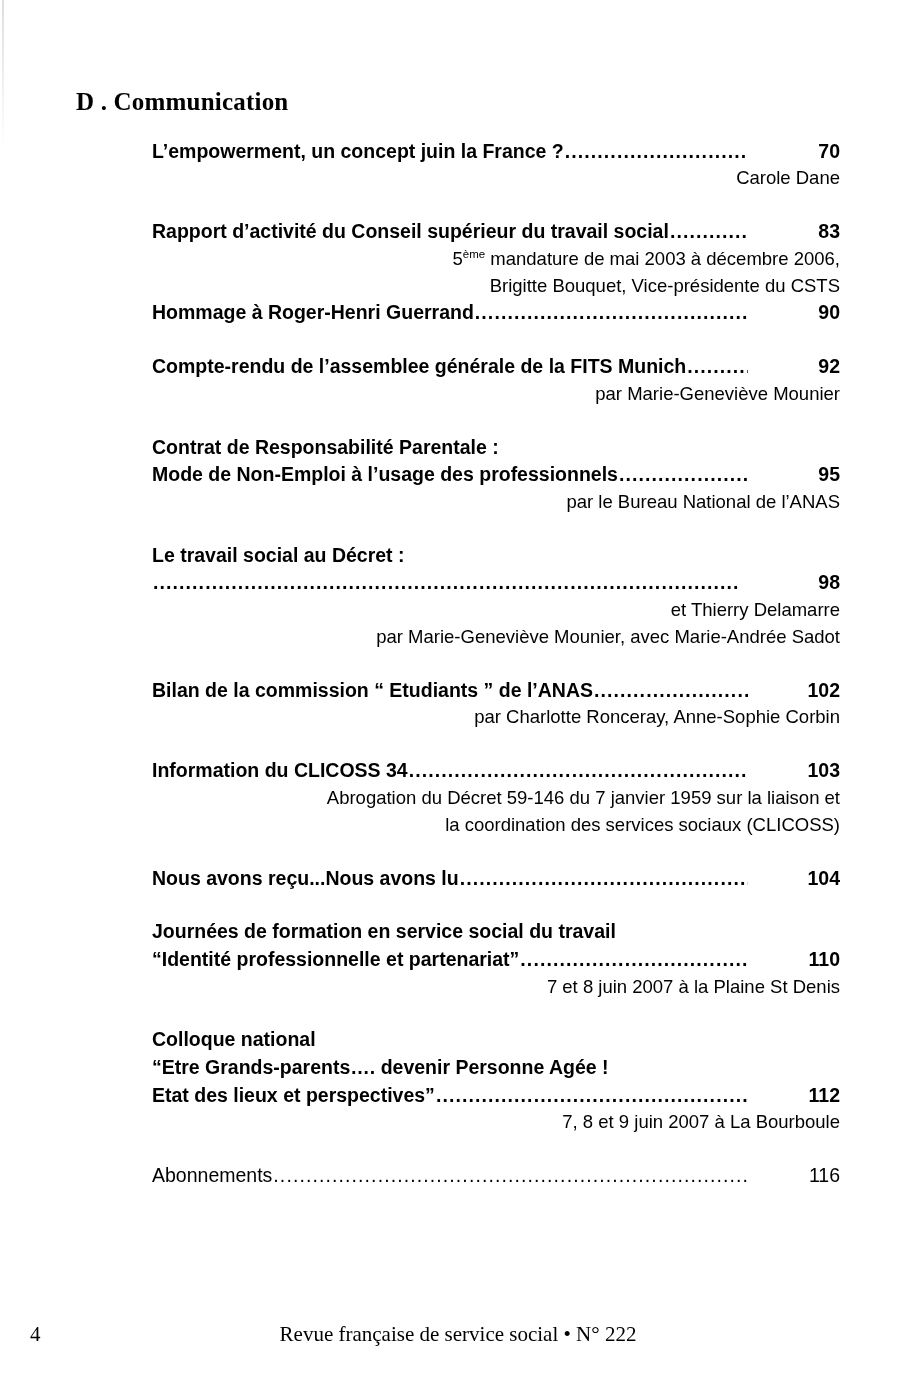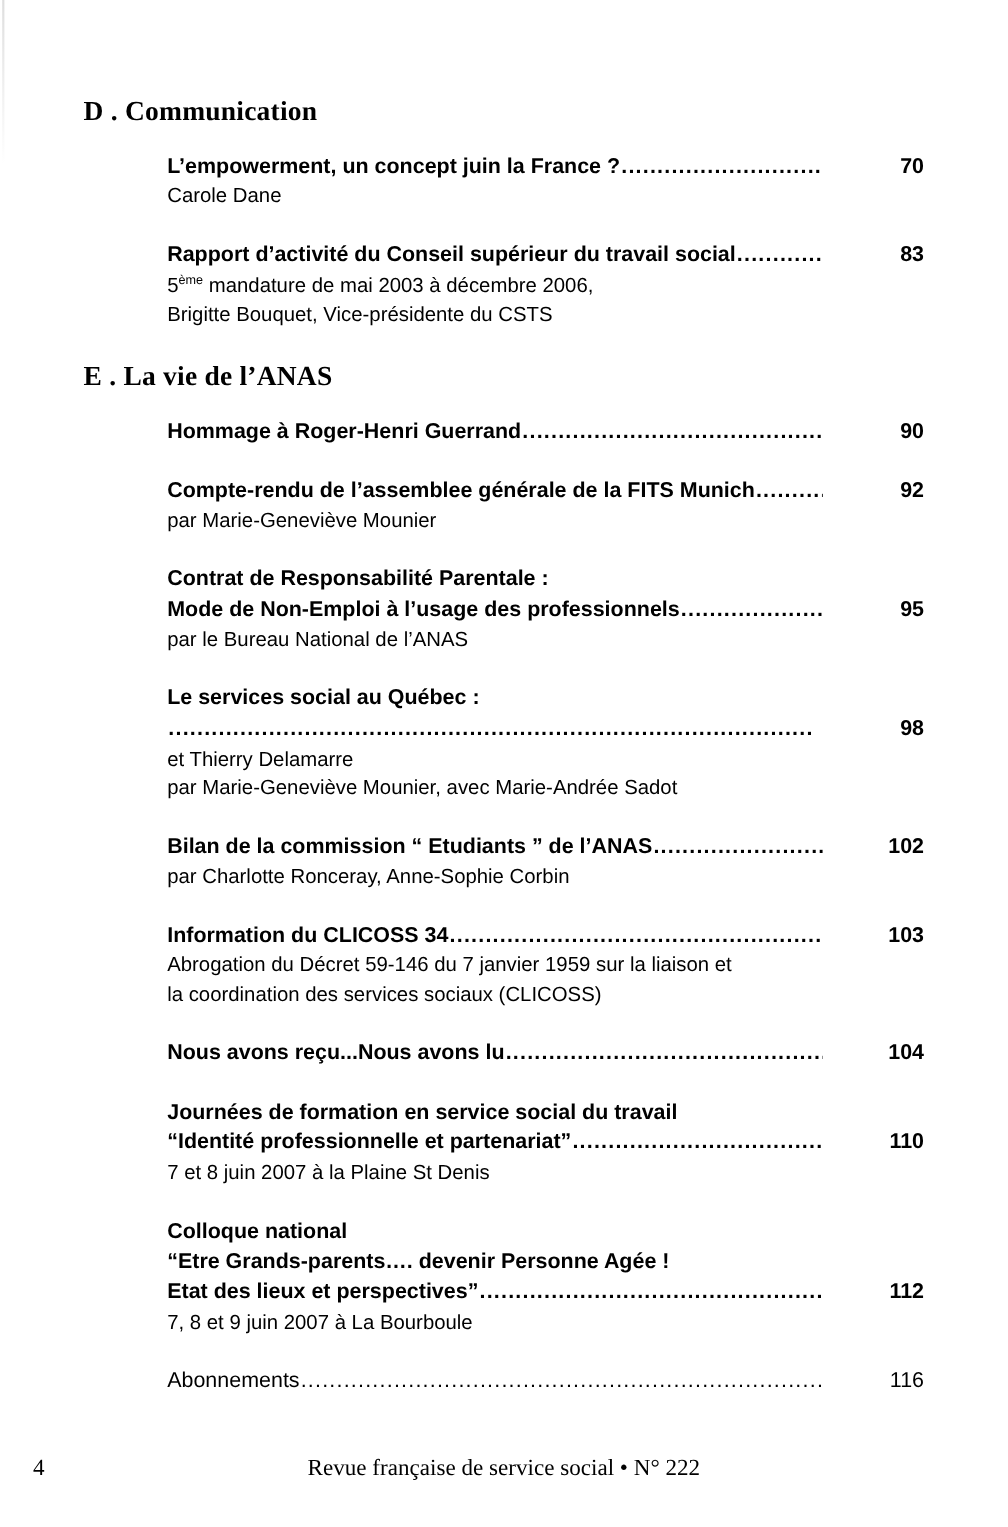--- a/index.html
+++ b/index.html
@@ -101,20 +101,21 @@
   .plainline {
     font-size: 19.5px;
     line-height: 1.42;
     font-weight: bold;
   }
   
   .subline {
     font-size: 18.5px;
     line-height: 1.45;
     font-weight: normal;
+    text-align: right;
   }
   sup {
     font-size: .62em;
     vertical-align: super;
     line-height: 0;
   }
 
   
   .footer {
     position: absolute;
@@ -162,21 +163,20 @@
           <div class="line">
             <span class="line-text bold">Rapport d’activité du Conseil supérieur du travail social</span>
             <span class="leader bold">..........................................................................................</span>
             <span class="pagenum">83</span>
           </div>
           <div class="subline">5<sup>ème</sup> mandature de mai 2003 à décembre 2006,</div>
           <div class="subline">Brigitte Bouquet, Vice-présidente du CSTS</div>
         </li>
       </ul>
 
-    <h2 class="section-head second">E . La vie de l’ANAS</h2>
     <ul class="entries" id="list-1">
         <li class="entry">
           <div class="line">
             <span class="line-text bold">Hommage à Roger-Henri Guerrand</span>
             <span class="leader bold">..........................................................................................</span>
             <span class="pagenum">90</span>
           </div>
         </li>
         <li class="entry">
           <div class="line">
@@ -189,21 +189,21 @@
         <li class="entry">
           <div class="plainline">Contrat de Responsabilité Parentale :</div>
           <div class="line">
             <span class="line-text bold">Mode de Non-Emploi à l’usage des professionnels</span>
             <span class="leader bold">..........................................................................................</span>
             <span class="pagenum">95</span>
           </div>
           <div class="subline">par le Bureau National de l’ANAS</div>
         </li>
         <li class="entry">
-          <div class="plainline">Le services social au Québec :</div>
+          <div class="plainline">Le travail social au Décret :</div>
           <div class="line">
             <span class="leader bold">..........................................................................................</span>
             <span class="pagenum">98</span>
           </div>
           <div class="subline">et Thierry Delamarre</div>
           <div class="subline">par Marie-Geneviève Mounier, avec Marie-Andrée Sadot</div>
         </li>
         <li class="entry">
           <div class="line">
             <span class="line-text bold">Bilan de la commission “ Etudiants ” de l’ANAS</span>

